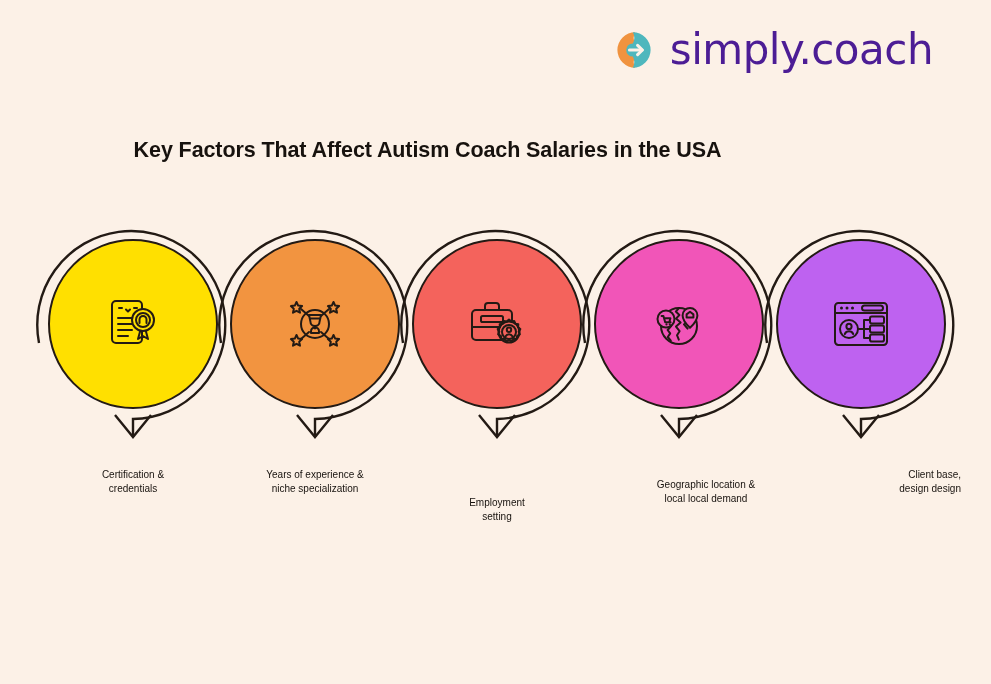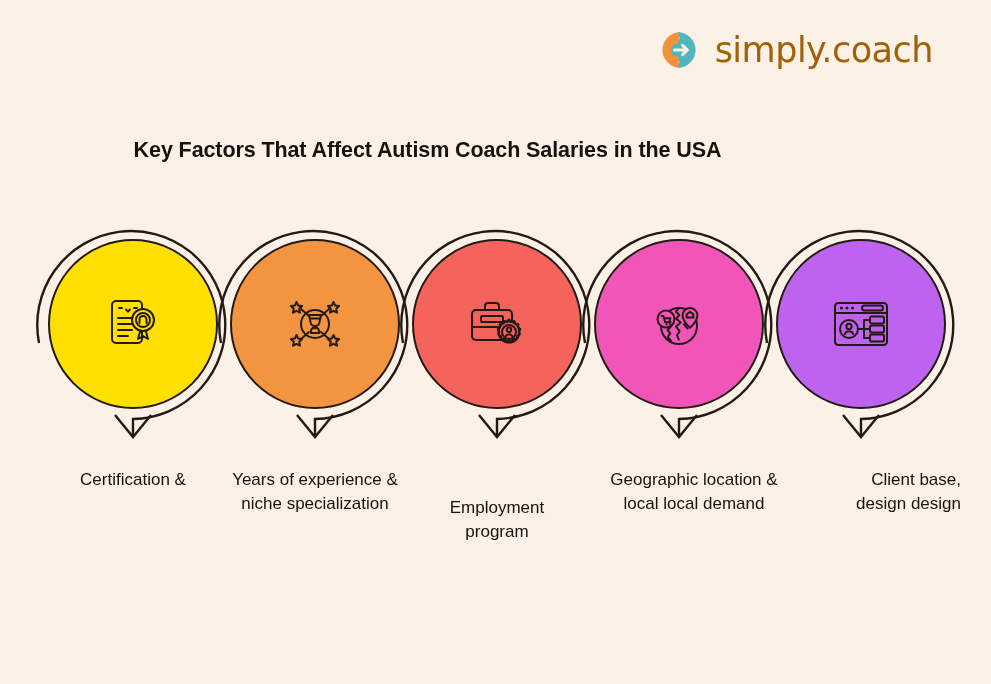--- a/index.html
+++ b/index.html
@@ -16,23 +16,23 @@
   }
 
   
   #logo {
     position: absolute;
     top: 28px; right: 58px;
     display: flex; align-items: center; gap: 14px;
   }
   #logo .mark { width: 44px; height: 44px; display: block; }
   #logo .wordmark {
-    font-size: 35px;
+    font-size: 42px;
     letter-spacing: -0.5px;
-    color: #a16207;
+    color: #4c1d95;
     font-family: "DejaVu Sans", sans-serif;
     font-weight: 400;
     line-height: 1;
   }
 
   
   #title {
     position: absolute;
     top: 138px; left: 0; width: 855px;
     text-align: center;
@@ -71,21 +71,21 @@
   
   .labels {
     position: absolute;
     top: 468px; left: 0;
     width: 991px; height: 60px;
   }
   .label {
     position: absolute;
     top: 0;
     text-align: center;
-    font-size: 17px;
+    font-size: 10px;
     line-height: 1.42;
     color: #17120E;
   }
 </style>
 </head>
 <body>
 
 <div id="page">
 
   <div id="logo">
@@ -223,30 +223,31 @@
             <path d="M28 32 h6 M34 32 v-9 h6 M34 32 h6 M34 32 v9 h6"></path>
           </g>
         </svg>
       </div>
     </div>
   </div>
 
   <div class="labels">
     <div class="label" style="left:33px; width:200px;">
       <div>Certification &amp;</div>
+      <div>credentials</div>
     </div>
     <div class="label" style="left:209px; width:212px;">
       <div>Years of experience &amp;</div>
       <div>niche specialization</div>
     </div>
     <div class="label" style="left:397px; width:200px;margin-top:28px;">
       <div>Employment</div>
-      <div>program</div>
-    </div>
-    <div class="label" style="left:588px; width:212px;">
+      <div>setting</div>
+    </div>
+    <div class="label" style="left:600px; width:212px;margin-top:10px;">
       <div>Geographic location &amp;</div>
       <div>local local demand</div>
     </div>
     <div class="label" style="left:761px; width:200px;text-align:right;">
       <div>Client base,</div>
       <div>design design</div>
     </div>
   </div>
 
 </div>

